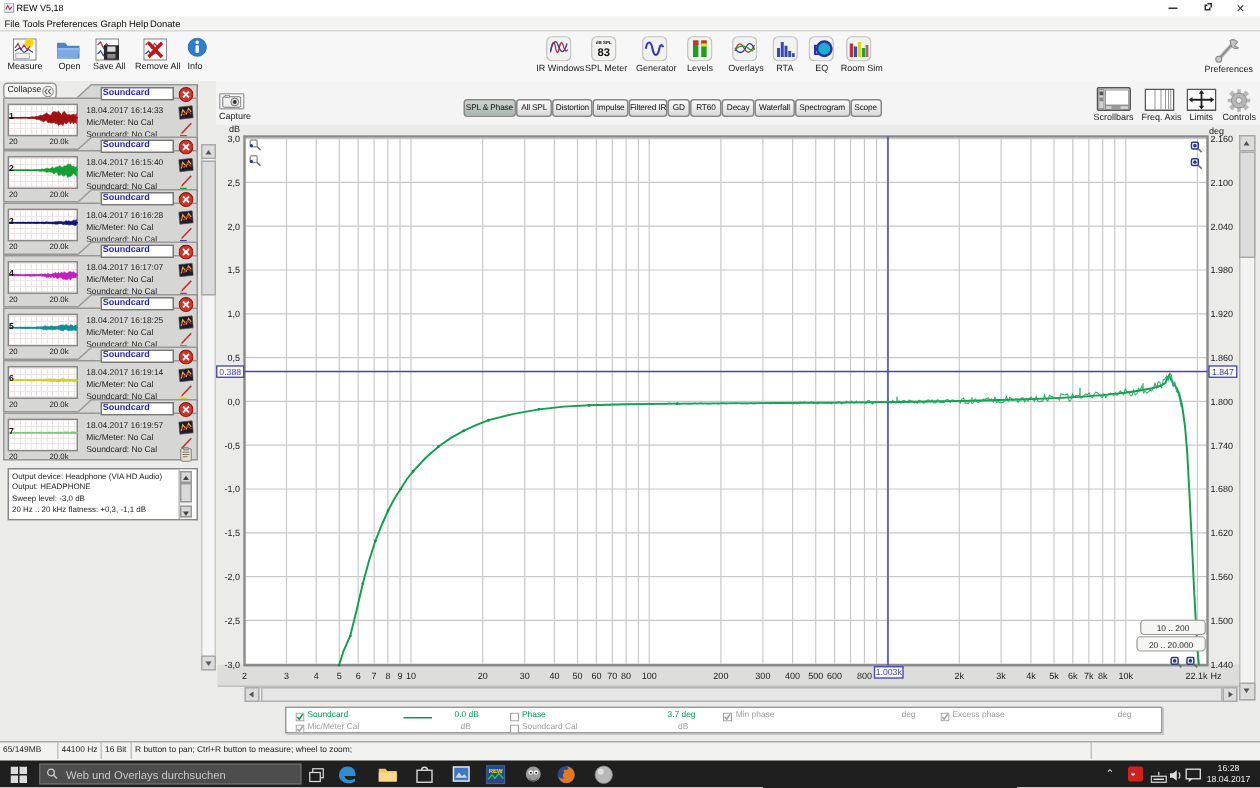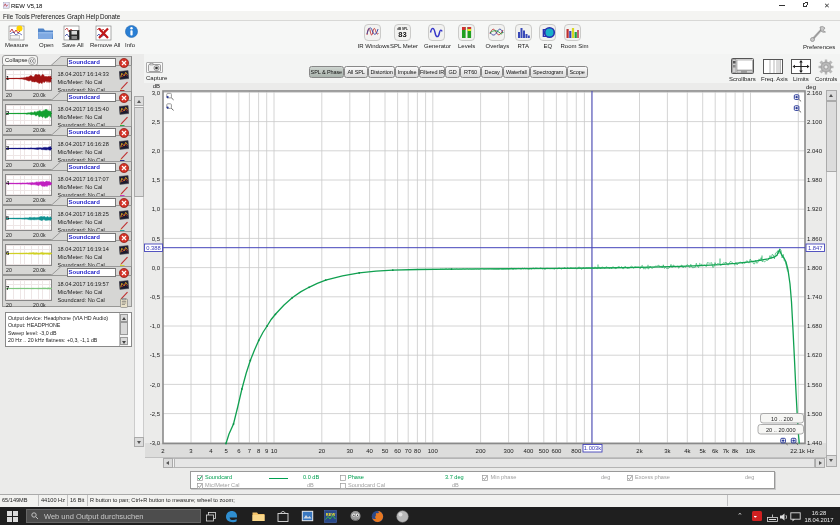--- a/index.html
+++ b/index.html
@@ -682,21 +682,21 @@
         <rect x="6" y="0" width="5" height="5"></rect>
         <rect x="0" y="6" width="5" height="5"></rect>
         <rect x="6" y="6" width="5" height="5"></rect>
       </g>
 </svg>
 <div class="abs" style="left:26px;top:509px;width:175px;height:14px;background:#4d4d4d;border:1px solid #666;"></div>
 <svg class="abs" style="left:31px;top:512px" width="8" height="8" viewBox="0 0 8 8">
       <circle cx="3" cy="3" r="2.2" fill="none" stroke="#ccc" stroke-width="0.9"></circle>
       <line x1="4.8" y1="4.8" x2="7" y2="7" stroke="#ccc" stroke-width="0.9"></line>
     </svg>
-<div class="lbl" style="left:44px;top:511.5px;font-size:7.5px;color:#c8c8c8;">Web und Output durchsuchen</div>
+<div class="lbl" style="left:44px;top:511.5px;font-size:7.5px;color:#c8c8c8;">Web und Overlays durchsuchen</div>
 <svg class="abs" style="left:206px;top:511.5px" width="10" height="10" viewBox="0 0 10 10">
       <rect x="2.5" y="0.5" width="7" height="6" fill="none" stroke="#ddd" stroke-width="0.8"></rect>
       <rect x="0.5" y="3" width="7" height="6" fill="#1f1f1f" stroke="#ddd" stroke-width="0.8"></rect>
     </svg>
 <svg class="abs" style="left:225px;top:509.5px" width="13" height="13" viewBox="0 0 13 13">
 <path d="M1 7 C1 3,4 1,6.8 1 C10 1,12 3.2,12 6.2 L12 7.4 L4.6 7.4 C4.8 9,6 10,8 10 C9.4 10,10.6 9.6,11.6 9 L11.6 11.2 C10.6 11.8,9.2 12.2,7.6 12.2 C4 12.2,1 10,1 7 Z" fill="#2f8ed0"></path>
 </svg>
 <svg class="abs" style="left:252px;top:510.5px" width="13" height="11" viewBox="0 0 13 11">
 <path d="M0.5 1.5 L5 1.5 L6.2 3 L12.5 3 L12.5 10 L0.5 10 Z" fill="#f5c46a"></path>
 <path d="M0.5 4 L12.5 4 L12.5 10 L0.5 10 Z" fill="#fbd98c"></path>

